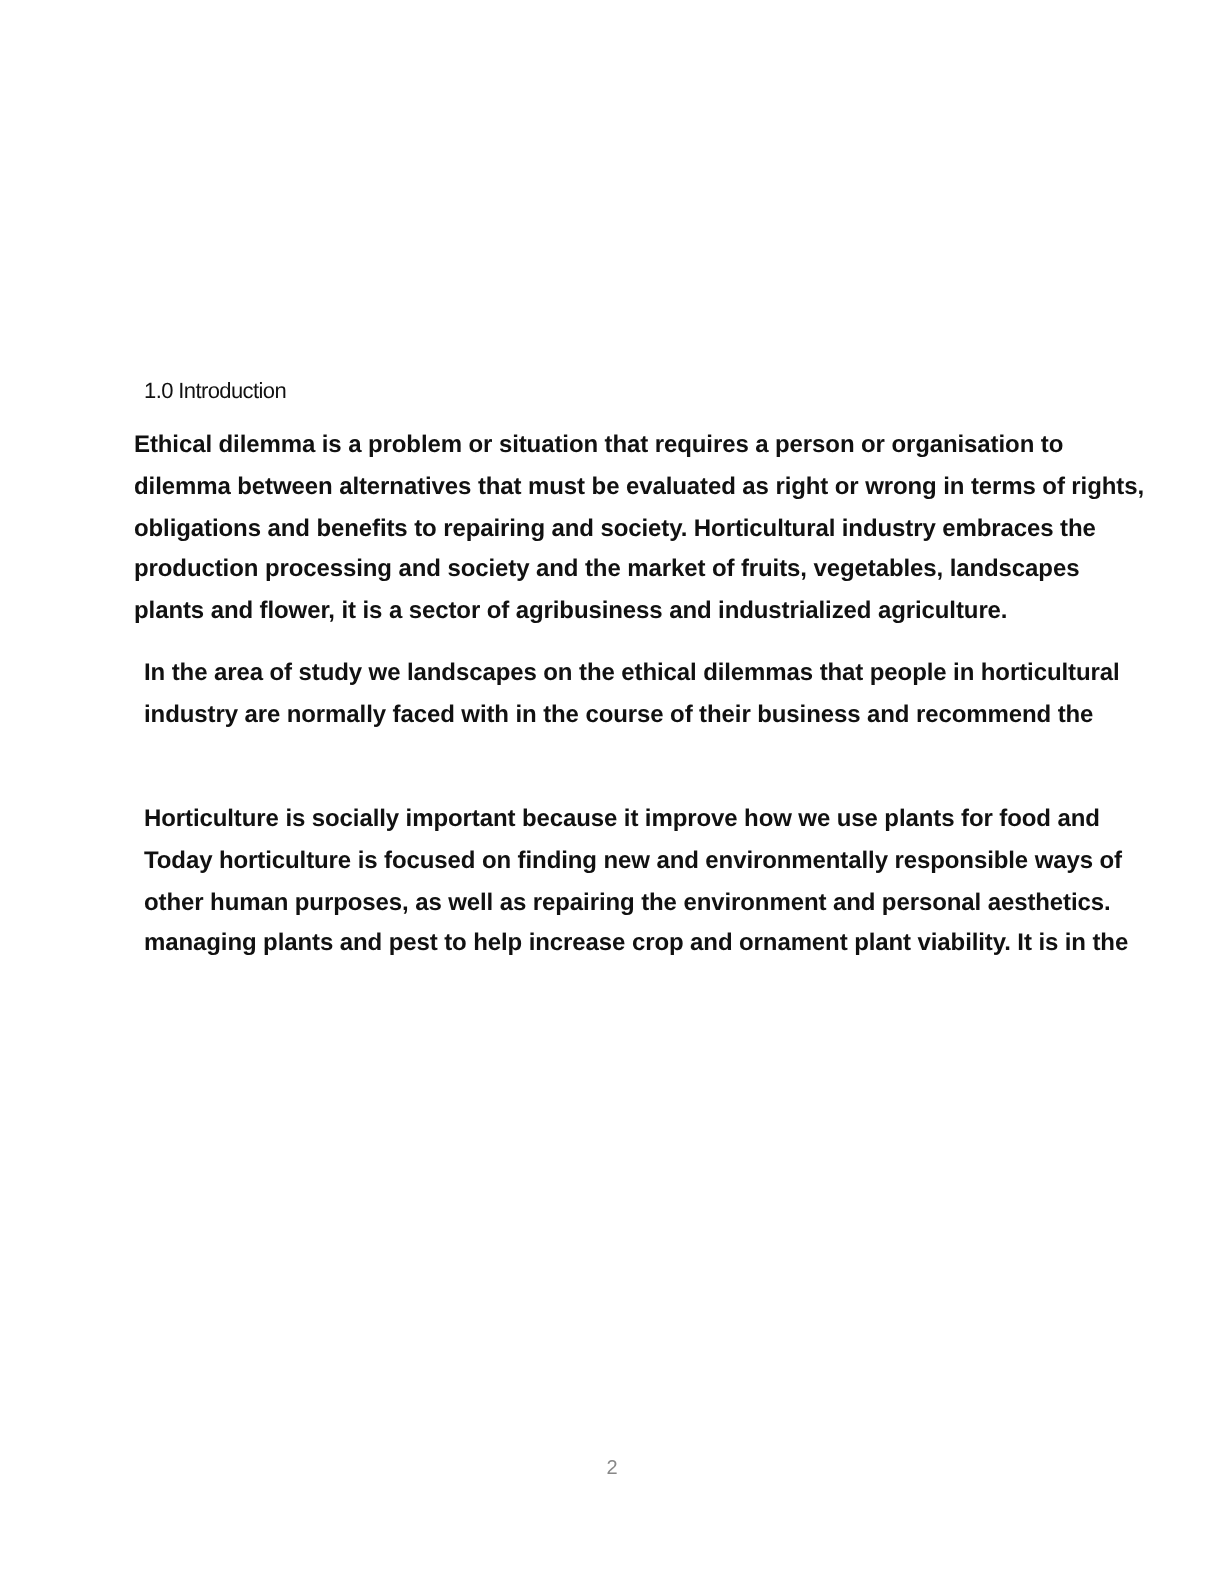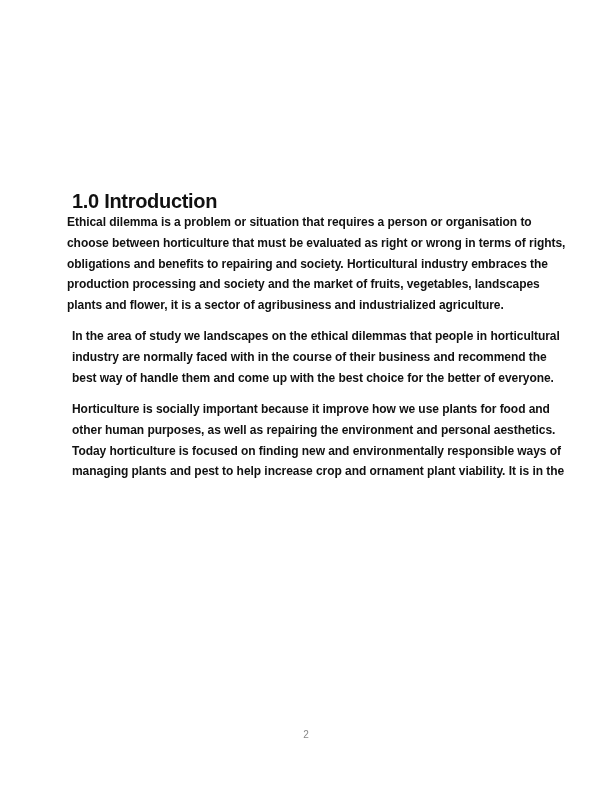--- a/index.html
+++ b/index.html
@@ -1,46 +1,45 @@
 <!DOCTYPE html>
 <html><head>
 <meta charset="utf-8">
 <style>
   html, body { margin: 0; padding: 0; background: #ffffff; }
   body { width: 612px; height: 792px; position: relative; overflow: hidden;
          font-family: "Liberation Sans", sans-serif; color: #111; }
-  .heading { position: absolute; left: 72px; top: 190px; font-size: 20px; font-weight: bold;
+  .heading { position: absolute; left: 72px; top: 190px; font-size: 11px; font-weight: normal;
              letter-spacing: -0.3px; margin: 0; }
   .para { position: absolute; margin: 0; font-size: 12px; line-height: 20.8px; letter-spacing: -0.05px; font-weight: bold; }
   .p1 { left: 67px; top: 212px; width: 480px; }
   .p2 { left: 72px; top: 326px; width: 470px; }
   .p3 { left: 72px; top: 399px; width: 470px; }
   .line { display: block; white-space: nowrap; }
   .page-num { position: absolute; top: 729px; left: 0; width: 612px; text-align: center;
               font-size: 10px; color: #888; }
 </style>
 </head>
 <body>
 
 <h1 class="heading">1.0 Introduction</h1>
 
 <p class="para p1">
   <span class="line">Ethical dilemma is a problem or situation that requires a person or organisation to</span>
-  <span class="line">choose between horticulture that must be evaluated as right or wrong in terms of rights,</span>
+  <span class="line">dilemma between alternatives that must be evaluated as right or wrong in terms of rights,</span>
   <span class="line">obligations and benefits to repairing and society. Horticultural industry embraces the</span>
   <span class="line">production processing and society and the market of fruits, vegetables, landscapes</span>
   <span class="line">plants and flower, it is a sector of agribusiness and industrialized agriculture.</span>
 </p>
 
 <p class="para p2">
   <span class="line">In the area of study we landscapes on the ethical dilemmas that people in horticultural</span>
   <span class="line">industry are normally faced with in the course of their business and recommend the</span>
-  <span class="line">best way of handle them and come up with the best choice for the better of everyone.</span>
 </p>
 
 <p class="para p3">
   <span class="line">Horticulture is socially important because it improve how we use plants for food and</span>
+  <span class="line">Today horticulture is focused on finding new and environmentally responsible ways of</span>
   <span class="line">other human purposes, as well as repairing the environment and personal aesthetics.</span>
-  <span class="line">Today horticulture is focused on finding new and environmentally responsible ways of</span>
   <span class="line">managing plants and pest to help increase crop and ornament plant viability. It is in the</span>
 </p>
 
 <div class="page-num">2</div>
 
 </body></html>

